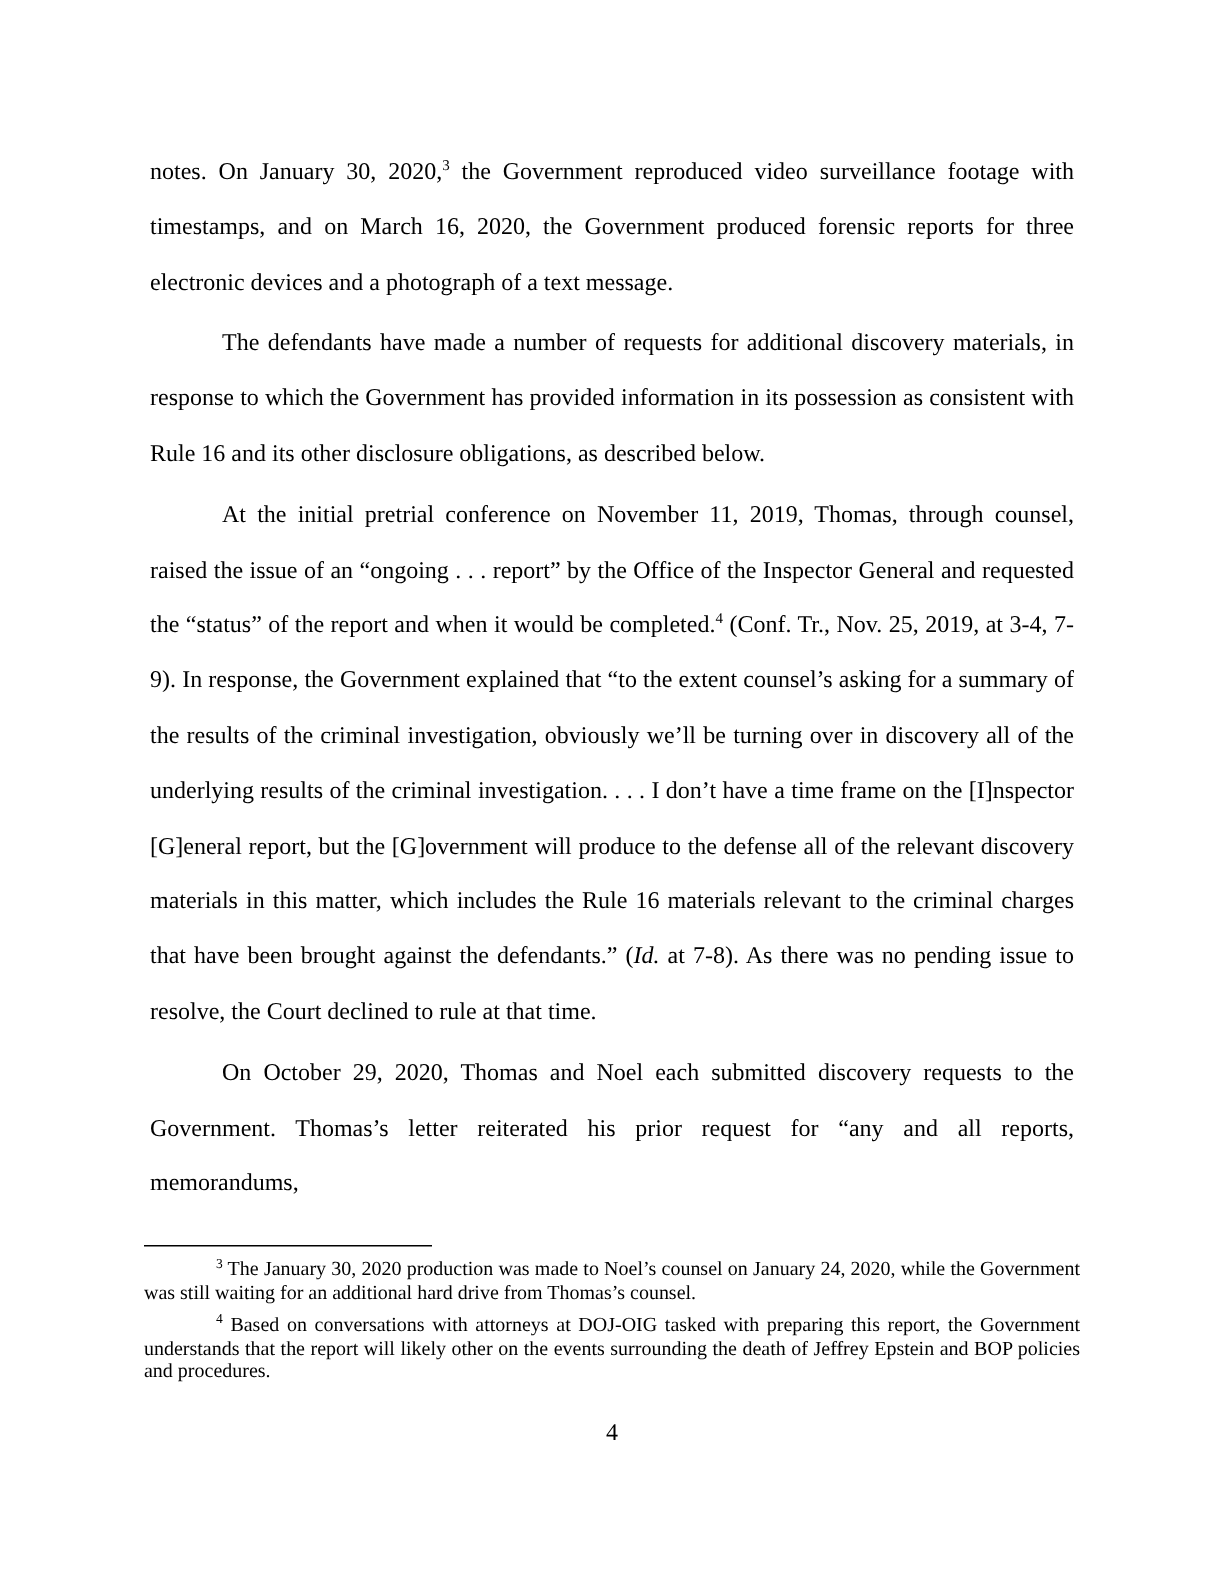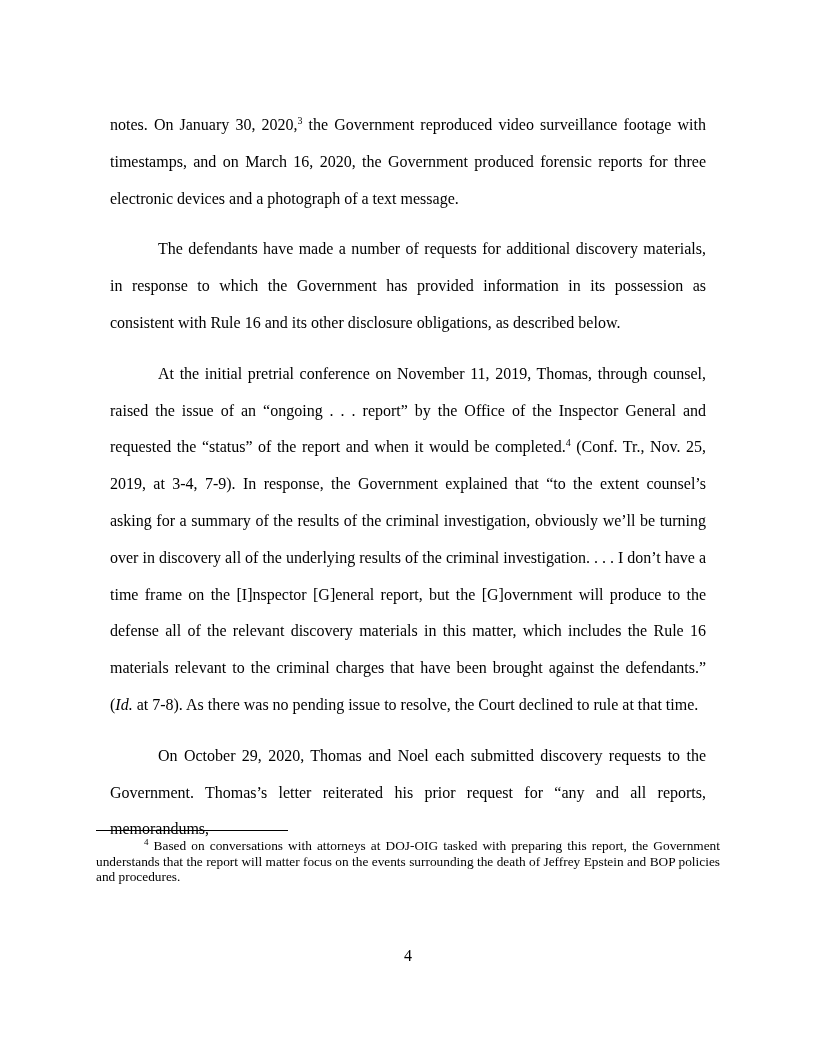--- a/index.html
+++ b/index.html
@@ -23,21 +23,21 @@
     }
     .body-text {
       position: absolute;
       left: 96px;
       top: 93px;
       width: 624px;
       font-size: 16px;
       line-height: 36.8px;
     }
     .para {
-      margin: 14px;
+      margin: 4px;
       text-align: justify;
     }
     .para.indent {
       text-indent: 48px;
     }
     .heading {
       margin: 0;
       font-weight: bold;
       font-style: italic;
       padding-left: 48px;
@@ -101,18 +101,19 @@
 
     <p class="para indent"><span>At the initial pretrial conference on November 11, 2019, Thomas, through counsel, raised the issue of an “ongoing . . . report” by the Office of the Inspector General and requested the “status” of the report and when it would be completed.</span><sup>4</sup><span>  (Conf. Tr., Nov. 25, 2019, at 3-4, 7-9). In response, the Government explained that “to the extent counsel’s asking for a summary of the results of the criminal investigation, obviously we’ll be turning over in discovery all of the underlying results of the criminal investigation. . . . I don’t have a time frame on the [I]nspector [G]eneral report, but the [G]overnment will produce to the defense all of the relevant discovery materials in this matter, which includes the Rule 16 materials relevant to the criminal charges that have been brought against the defendants.”  (</span><i>Id.</i><span> at 7-8).  As there was no pending issue to resolve, the Court declined to rule at that time.</span></p>
 
     <p class="para indent"><span>On October 29, 2020, Thomas and Noel each submitted discovery requests to the Government.  Thomas’s letter reiterated his prior request for “any and all reports, memorandums,</span></p>
 
   </div>
 
   <div class="footnote-rule"></div>
 
   <div class="footnotes">
-    <p class="footnote"><sup>4</sup><span> Based on conversations with attorneys at DOJ-OIG tasked with preparing this report, the Government understands that the report will matter focus on the events surrounding the death of Jeffrey Epstein and BOP policies and procedures.</span></p>
+    <p class="footnote"><sup>3</sup><span> The January 30, 2020 production was made to Noel’s counsel on January 24, 2020, while the Government was still waiting for an additional hard drive from Thomas’s counsel.</span></p>
+    <p class="footnote"><sup>4</sup><span> Based on conversations with attorneys at DOJ-OIG tasked with preparing this report, the Government understands that the report will likely other on the events surrounding the death of Jeffrey Epstein and BOP policies and procedures.</span></p>
   </div>
 
   <div class="page-number">4</div>
 
 </div>
 
 </body></html>

